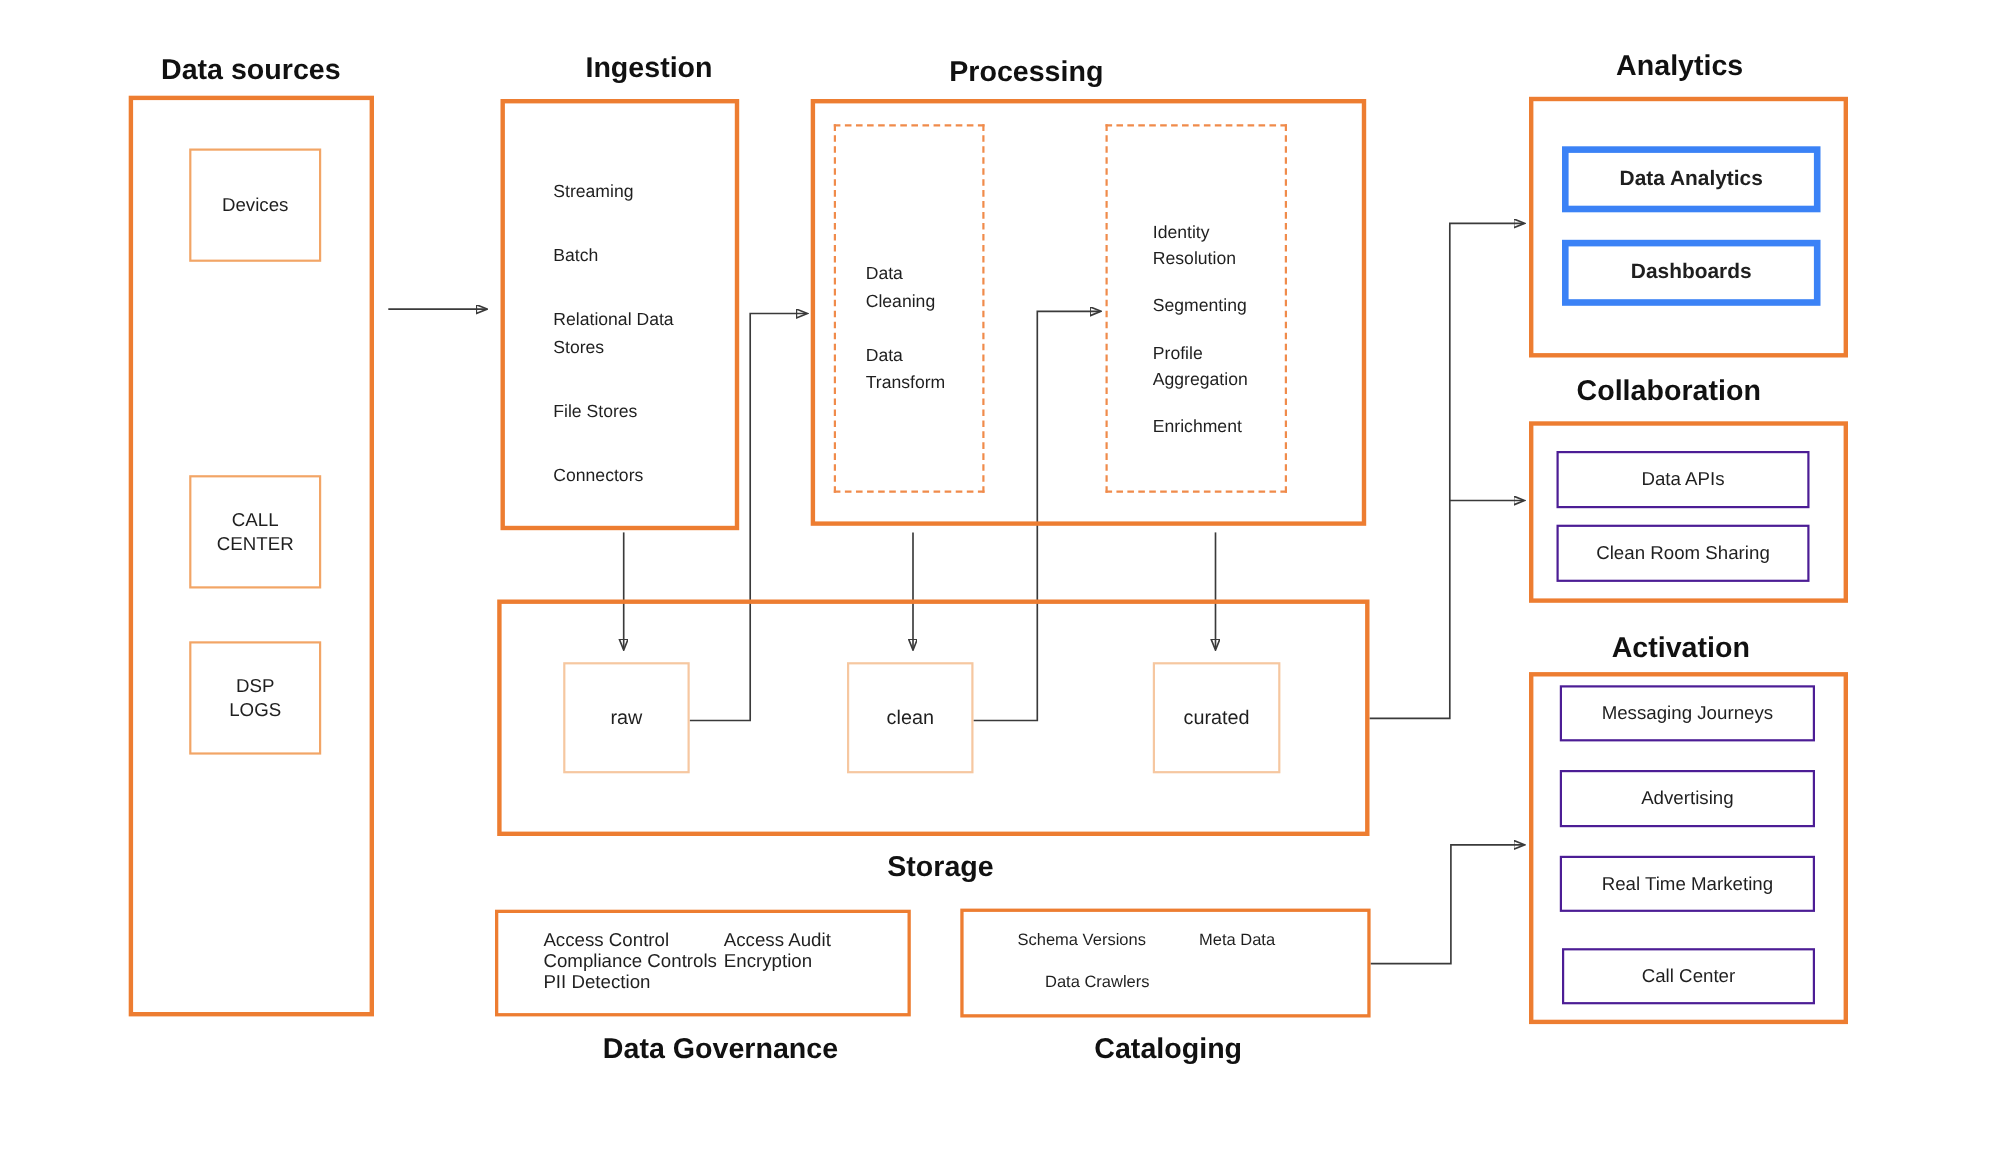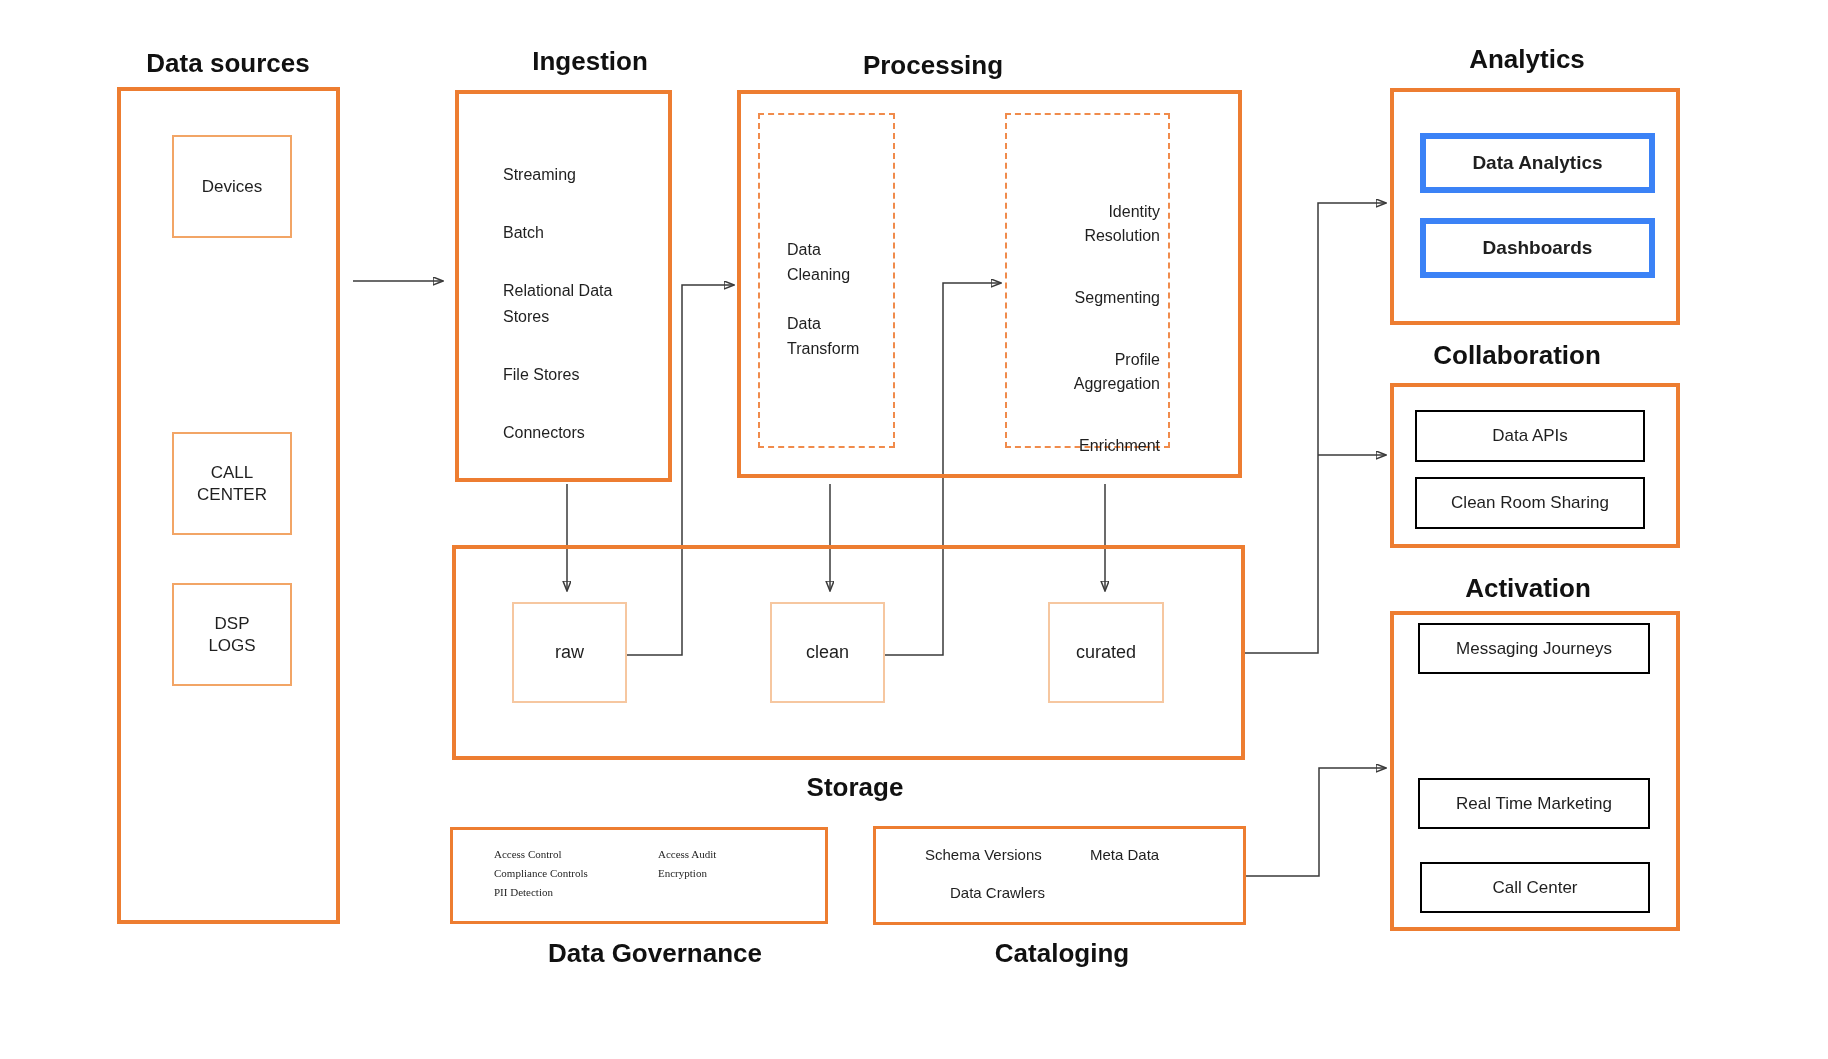--- a/index.html
+++ b/index.html
@@ -26,33 +26,33 @@
   .zone-box{
     position:absolute;border:2px solid #F6C7A0;box-sizing:border-box;
     display:flex;align-items:center;justify-content:center;text-align:center;
     font-size:18px;
   }
   .pill-box{
     position:absolute;box-sizing:border-box;
     display:flex;align-items:center;justify-content:center;text-align:center;
   }
   .pill-light{border:6px solid #3b82f6;font-size:19px;font-weight:700;}
-  .pill-med{border:2px solid #000000;font-size:17px;font-weight:400;}
+  .pill-med{border:2px solid #4c1d95;font-size:17px;font-weight:400;}
   .v-list{
     position:absolute;display:flex;flex-direction:column;
   }
   .v-list .li{font-size:16px;}
   .ing-list{gap:32px;}
   .ing-list .li{line-height:26px;width:112px;}
   .clean-list{gap:24px;}
   .clean-list .li{line-height:25px;width:90px;}
-  .id-list{gap:38px;text-align:right;}
+  .id-list{gap:19px;}
   .id-list .li{line-height:24px;width:112px;}
   .gov-list{gap:0;}
-  .gov-list .li{font-size:11px;line-height:19px;white-space:nowrap;font-family:Liberation Serif, serif;}
+  .gov-list .li{font-size:17px;line-height:19px;white-space:nowrap;}
   .cat-label{position:absolute;font-size:15px;white-space:nowrap;}
   svg.connectors{position:absolute;left:0;top:0;pointer-events:none;}
   svg.connectors path{stroke:#3A3A3A;stroke-width:1.5;fill:none;}
 </style>
 </head>
 <body>
 
 <div id="canvas">
 
   <svg class="connectors" width="1828" height="1059" aria-hidden="true">
@@ -155,20 +155,23 @@
   </div>
   <div class="pill-box pill-med" style="left:1415px;top:477px;width:230px;height:52px">
     <span>Clean Room Sharing</span>
   </div>
 
   <div class="sec-title" style="left:1528px;top:573px">Activation</div>
   <div class="outer-box" style="left:1390px;top:611px;width:290px;height:320px"></div>
   <div class="pill-box pill-med" style="left:1418px;top:623px;width:232px;height:51px">
     <span>Messaging Journeys</span>
   </div>
+  <div class="pill-box pill-med" style="left:1418px;top:700px;width:232px;height:52px">
+    <span>Advertising</span>
+  </div>
   <div class="pill-box pill-med" style="left:1418px;top:778px;width:232px;height:51px">
     <span>Real Time Marketing</span>
   </div>
   <div class="pill-box pill-med" style="left:1420px;top:862px;width:230px;height:51px">
     <span>Call Center</span>
   </div>
 
 </div>
 
 </body></html>

